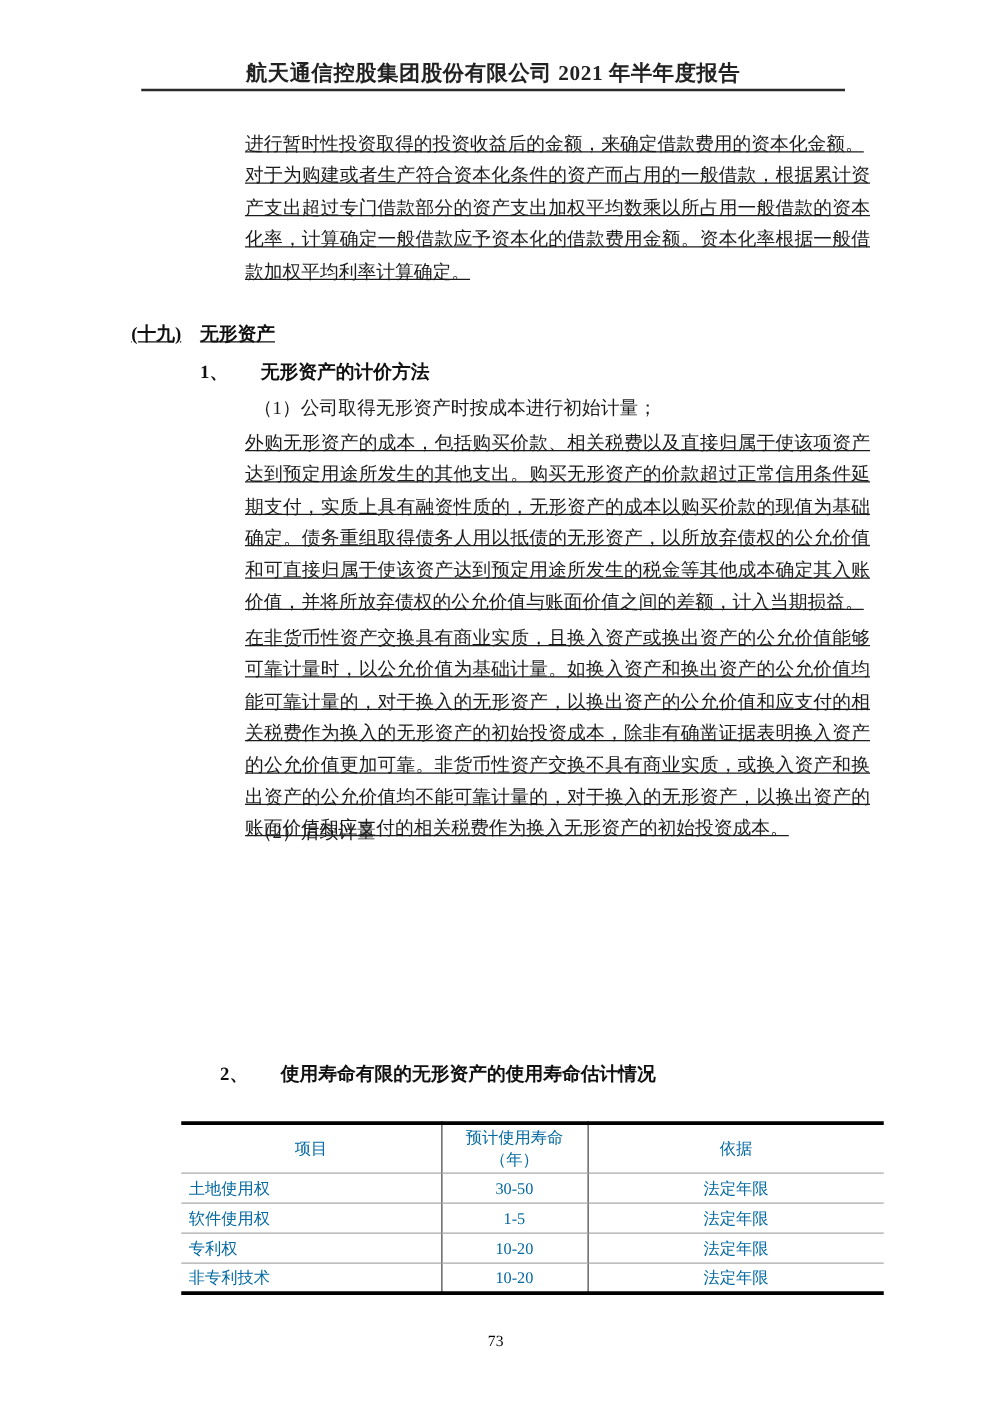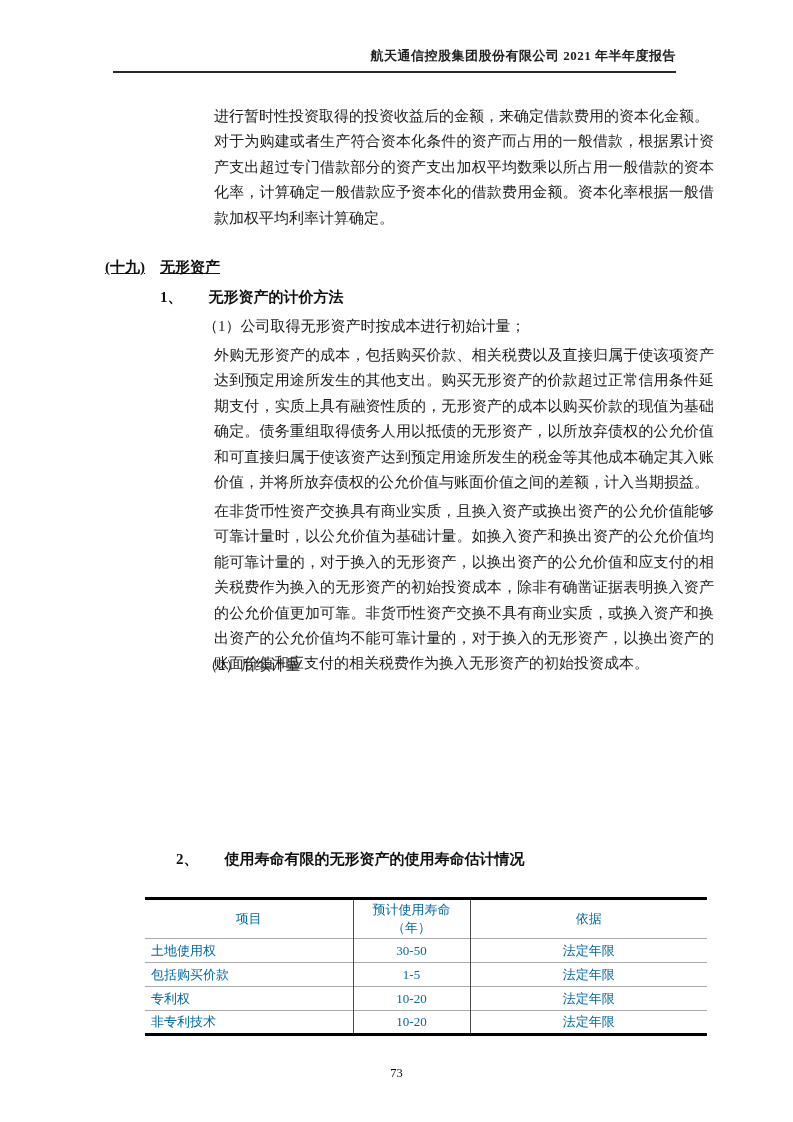--- a/index.html
+++ b/index.html
@@ -10,39 +10,40 @@
     height: 1122px;
     background: #ffffff;
     font-family: "Liberation Serif", "DejaVu Serif", serif;
     color: #1c1c1c;
     overflow: hidden;
   }
   
   .header-title {
     position: absolute;
     top: 47px; left: 113px; width: 563px;
-    text-align: right;
-    font-size: 13px;
+    text-align: center;
+    font-size: 17px;
     font-weight: 700;
     letter-spacing: 0.5px;
     color: #222;
   }
   .header-rule {
     position: absolute;
     top: 71px; left: 113px; width: 563px; height: 2px;
     background: #2a2a2a;
   }
   
   .para-block {
     position: absolute;
-    left: 214px; width: 500px;
+    left: 196px; width: 500px;
     font-size: 15px;
     line-height: 25.4px;
     text-align: justify;
     color: #1c1c1c;
+    text-decoration: underline;
   }
   .para-block p { text-align: justify; }
   .pos-carryover  { top: 104px; }
   .pos-purchase   { top: 343px; }
   .pos-exchange   { top: 499px; }
   .pos-life       { top: 711px; }
   .pos-amortize   { top: 737px; line-height: 26px; }
   .sub-label {
     position: absolute;
     left: 203px;
@@ -156,21 +157,21 @@
         <th>依据</th>
       </tr>
     </thead>
     <tbody>
       <tr>
         <td>土地使用权</td>
         <td>30-50</td>
         <td>法定年限</td>
       </tr>
       <tr>
-        <td>包括购买价款</td>
+        <td>软件使用权</td>
         <td>1-5</td>
         <td>法定年限</td>
       </tr>
       <tr>
         <td>专利权</td>
         <td>10-20</td>
         <td>法定年限</td>
       </tr>
       <tr>
         <td>非专利技术</td>

